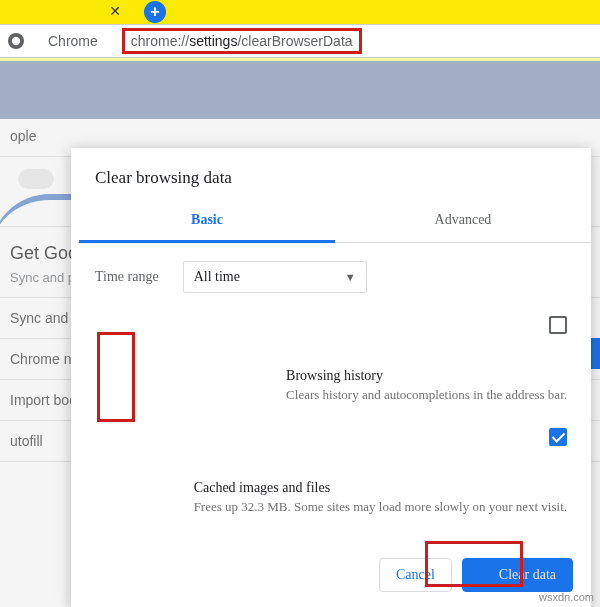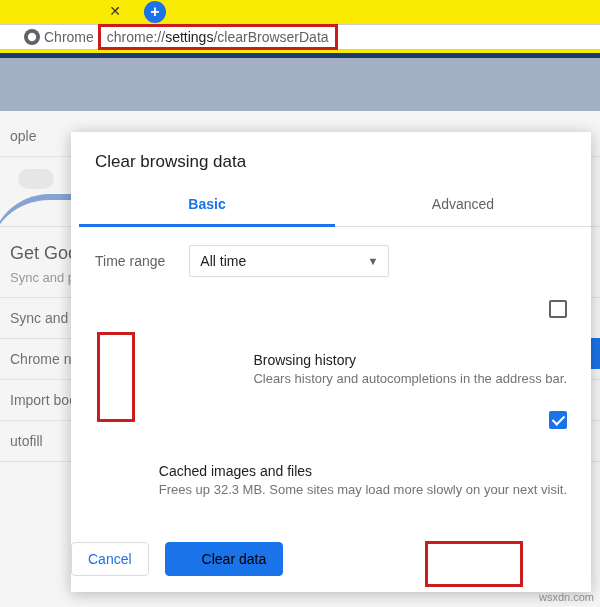--- a/index.html
+++ b/index.html
@@ -34,24 +34,24 @@
     color: #fff;
     display:flex;align-items:center;justify-content:center;
     font-size: 16px;
     font-weight: bold;
   }
   
   .addr-row {
     background: #fff;
     border-top: 1px solid #ccc;
     border-bottom: 1px solid #ccc;
-    height: 26px;
+    height: 34px;
     display:flex;align-items:center;
-    padding: 0 24px;
-    gap: 4px;
+    padding: 0 8px;
+    gap: 24px;
   }
   .site-icon {
     width: 16px; height:16px;
     background:#5f6368;
     border-radius:50%;
     flex:0 0 16px;
     display:flex;align-items:center;justify-content:center;
   }
   .site-icon svg{width:10px;height:10px;fill:#fff;}
   .brand { color:#5f6368; font-size:14px; }
@@ -111,26 +111,26 @@
     background:#1a73e8; color:#fff;
     padding:8px 10px; font-size:13px;
   }
   .watermark {
     position:absolute; right:6px; bottom:4px;
     font-size:11px; color:#8c8c8c;
   }
   
   .modal {
     position:absolute;
-    left:71px; top:132px;
+    left:71px; top:148px;
     width: 520px;
     height: 460px;
     background:#fff;
     box-shadow: 0 2px 14px rgba(0,0,0,.25);
-    display:flex; flex-direction:column;
+    display:flex; flex-direction:column;font-family:Liberation Serif, serif;
   }
   .modal-title {
     padding: 20px 24px 14px 24px;
     font-size: 17px;
     color:#202124;
   }
   .tabs {
     display:flex;
     border-bottom:1px solid #dadce0;
     margin-left:8px;
@@ -154,21 +154,21 @@
     flex:1;
   }
   .time-row {
     display:flex; align-items:center; gap:24px;
     margin-bottom: 22px;
   }
   .time-label { font-size:14px; color:#5f6368; }
   .select {
     border:1px solid #dadce0;
     padding:7px 10px;
-    width: 200px;
+    width: 184px;
     display:flex; justify-content:space-between; align-items:center;
     font-size:14px; color:#202124;
     border-radius:2px;
   }
   .select .arrow { color:#5f6368; font-size:11px; }
   .opt {
     display:flex; gap:34px;
     margin-bottom: 24px;
     align-items:flex-end;
     flex-direction:column;
@@ -196,30 +196,30 @@
   .highlight-cb-wrap{
     position:absolute;
     border:3px solid #cc1d1d;
     left:97px; top:332px;
     width:38px; height:90px;
     pointer-events:none;
   }
   .footer {
     border-top: none;
     padding: 10px 18px 16px 0;
-    display:flex; justify-content:flex-start; gap:16px;
+    display:flex; justify-content:flex-end; gap:10px;
   }
   .btn {
     padding: 8px 16px;
     font-size:14px;
     border-radius:4px;
     cursor:pointer;
   }
   .btn-cancel { background:#fff; color:#1a73e8; border:1px solid #dadce0; }
-  .btn-primary { background:#1a73e8; color:#000000; border:1px solid #1a73e8;padding-left:36px; }
+  .btn-primary { background:#1a73e8; color:#e5e5e5; border:1px solid #1a73e8;padding-left:36px; }
   .highlight-clear{
     position:absolute;
     border:3px solid #cc1d1d;
     right:77px; bottom:20px;
     width:98px; height:46px;
     pointer-events:none;
   }
   .yellow-line{height:3px;background:#fbea04;}
 </style>
 </head>

